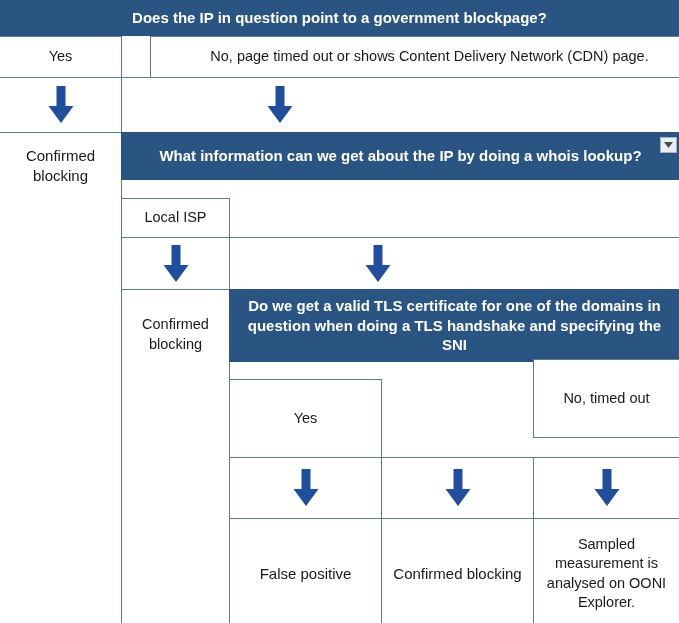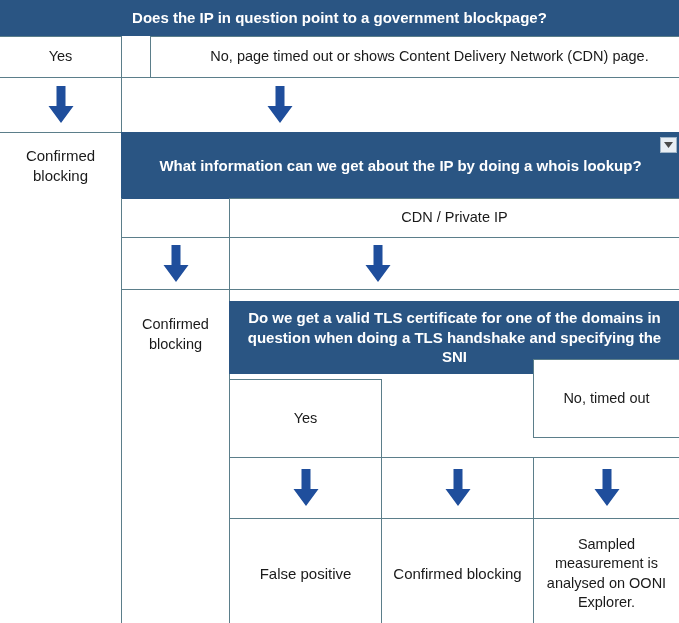--- a/index.html
+++ b/index.html
@@ -73,48 +73,48 @@
   </div>
 
   <div class="cell arrow-cell" style="left:121px; top:77px; width:558px; height:56px; border-right:none;">
     <svg class="arrow" viewBox="0 0 26 38" style="margin-left:0px; position:relative; left:-121px;">
       <path d="M8.5 0 H17.5 V20 H25.5 L13 37 L0.5 20 H8.5 Z" fill="#1f4e9c"></path>
     </svg>
   </div>
 
   <div class="cell bold" style="left:0px; top:132px; width:122px; height:67px; border-left:none; font-size:15px;">Confirmed blocking</div>
 
-  <div class="cell blue bold" style="left:121px; top:132px; width:558px; height:67px; border-right:none;">What information can we get about the IP by doing a whois lookup?</div>
+  <div class="cell blue bold" style="left:121px; top:132px; width:558px; height:48px; border-right:none;">What information can we get about the IP by doing a whois lookup?</div>
 
   <div class="dropdown-btn" style="left:660px; top:137px;">
     <svg width="9" height="6" viewBox="0 0 9 6">
       <path d="M0 0 H9 L4.5 6 Z" fill="#4a4a4a"></path>
     </svg>
   </div>
 
   <div class="cell" style="left:0px; top:198px; width:122px; height:425px; border-left:none; border-bottom:none; border-top:none;"></div>
 
+  <div class="cell" style="left:121px; top:198px; width:109px; height:40px;">Local ISP</div>
 
-  <div class="cell" style="left:229px; top:198px; width:450px; height:40px; border-right:none;">CDN / Private IP</div>
 
   <div class="cell arrow-cell" style="left:121px; top:237px; width:109px; height:53px;">
     <svg class="arrow" viewBox="0 0 26 38">
       <path d="M8.5 0 H17.5 V20 H25.5 L13 37 L0.5 20 H8.5 Z" fill="#1f4e9c"></path>
     </svg>
   </div>
 
   <div class="cell arrow-cell" style="left:229px; top:237px; width:450px; height:53px; border-right:none;">
     <svg class="arrow" viewBox="0 0 26 38" style="position:relative; left:-77px;">
       <path d="M8.5 0 H17.5 V20 H25.5 L13 37 L0.5 20 H8.5 Z" fill="#1f4e9c"></path>
     </svg>
   </div>
 
   <div class="cell bold" style="left:121px; top:289px; width:109px; height:91px; font-size:14.5px;">Confirmed blocking</div>
 
-  <div class="cell blue bold" style="left:229px; top:301px; width:450px; height:73px; border-right:none; padding:2px 10px;">Do we get a valid TLS certificate for one of the domains in question when doing a TLS handshake and specifying the SNI</div>
+  <div class="cell blue bold" style="left:229px; top:289px; width:450px; height:73px; border-right:none; padding:2px 10px;">Do we get a valid TLS certificate for one of the domains in question when doing a TLS handshake and specifying the SNI</div>
 
   <div class="cell" style="left:121px; top:379px; width:109px; height:79px; border-top:none;"></div>
 
   <div class="cell" style="left:229px; top:379px; width:153px; height:79px;">Yes</div>
 
 
   <div class="cell" style="left:533px; top:359px; width:146px; height:79px; border-right:none;">No, timed out</div>
 
   <div class="cell" style="left:121px; top:457px; width:109px; height:62px; border-top:none;"></div>
 

